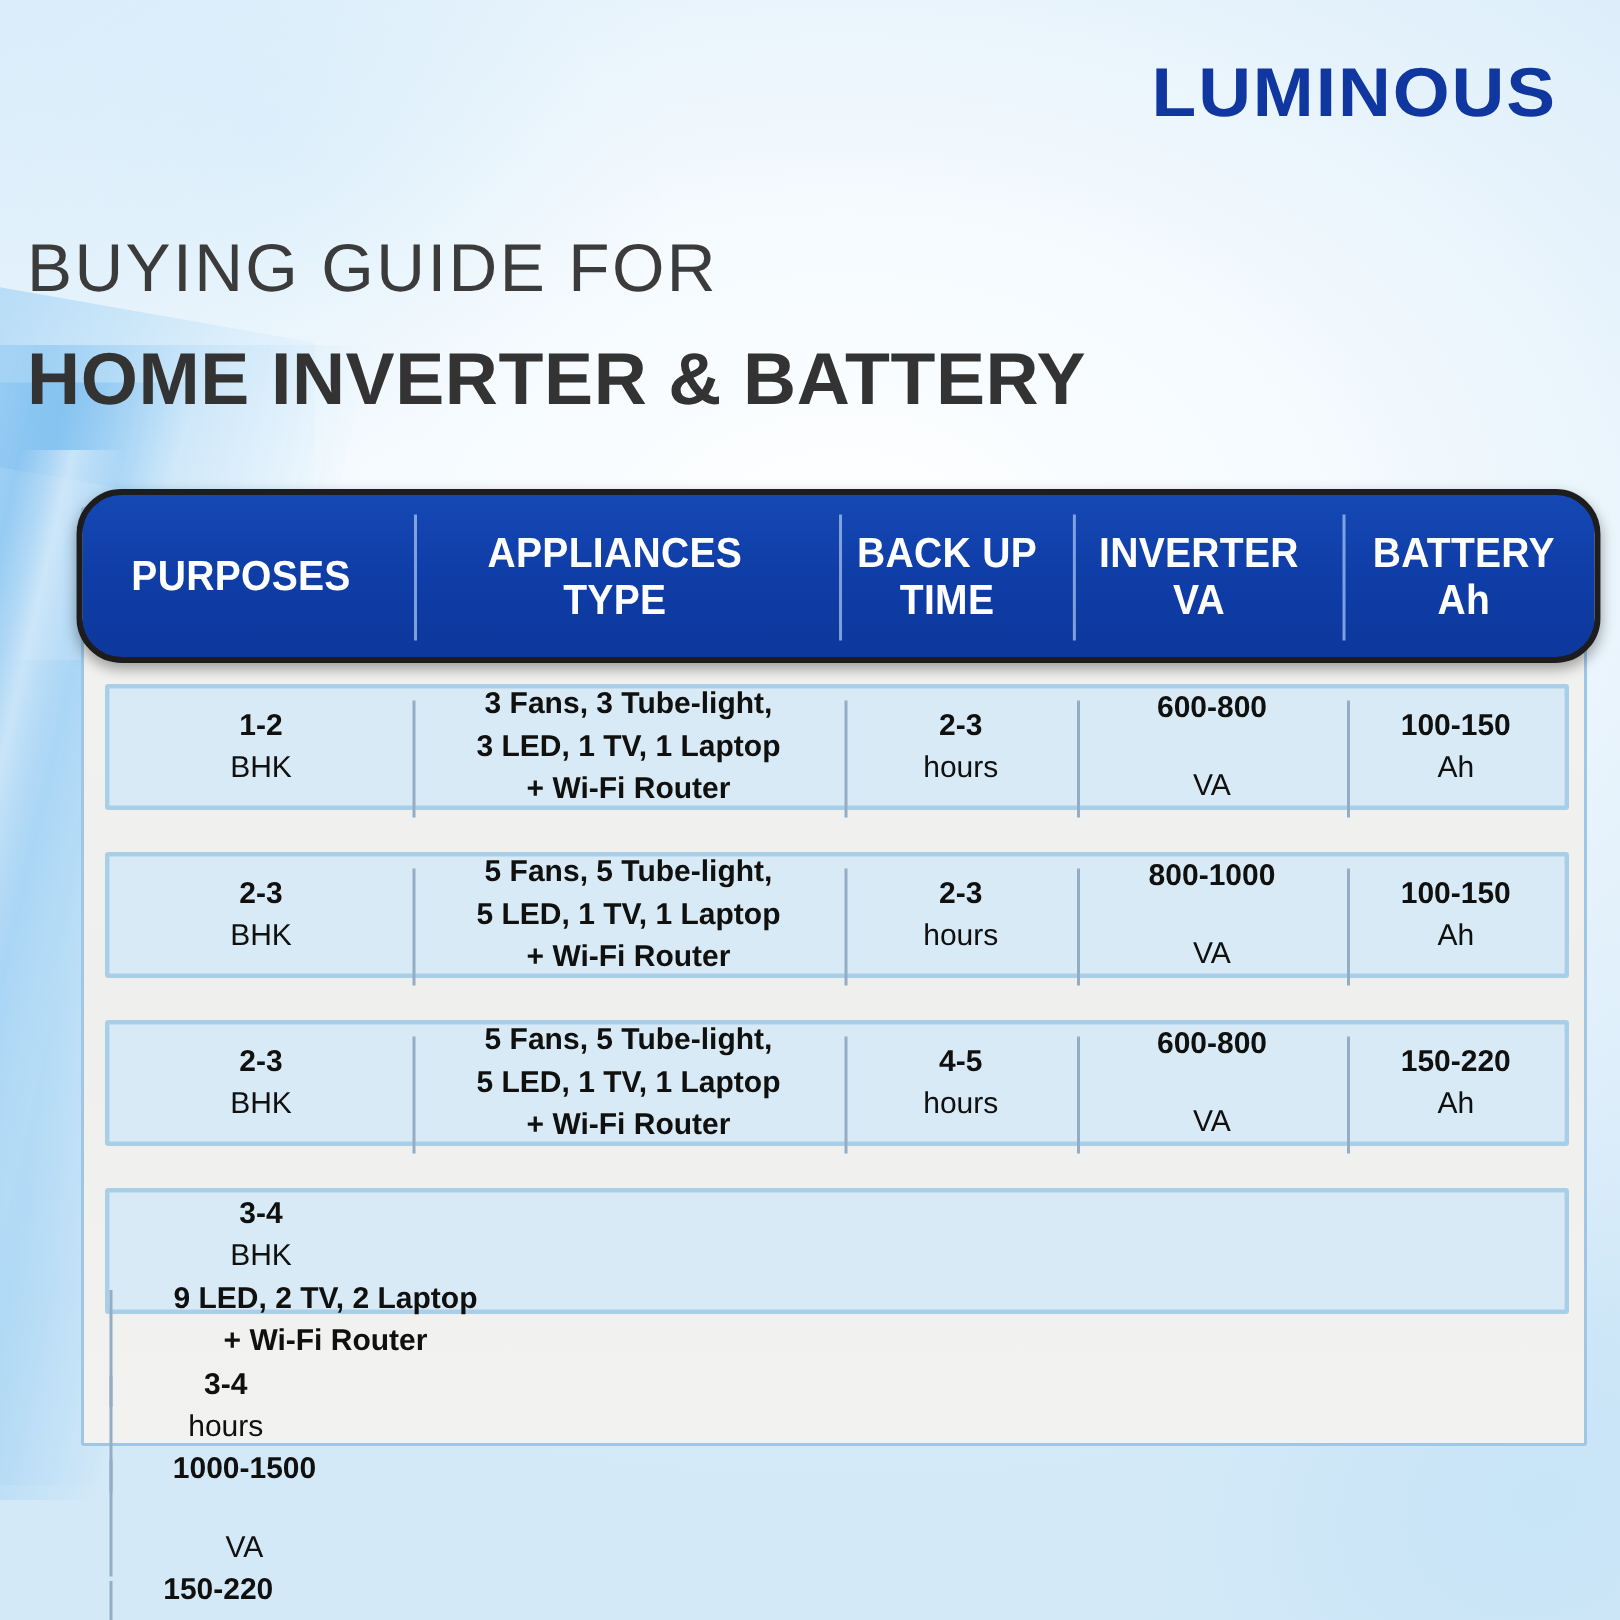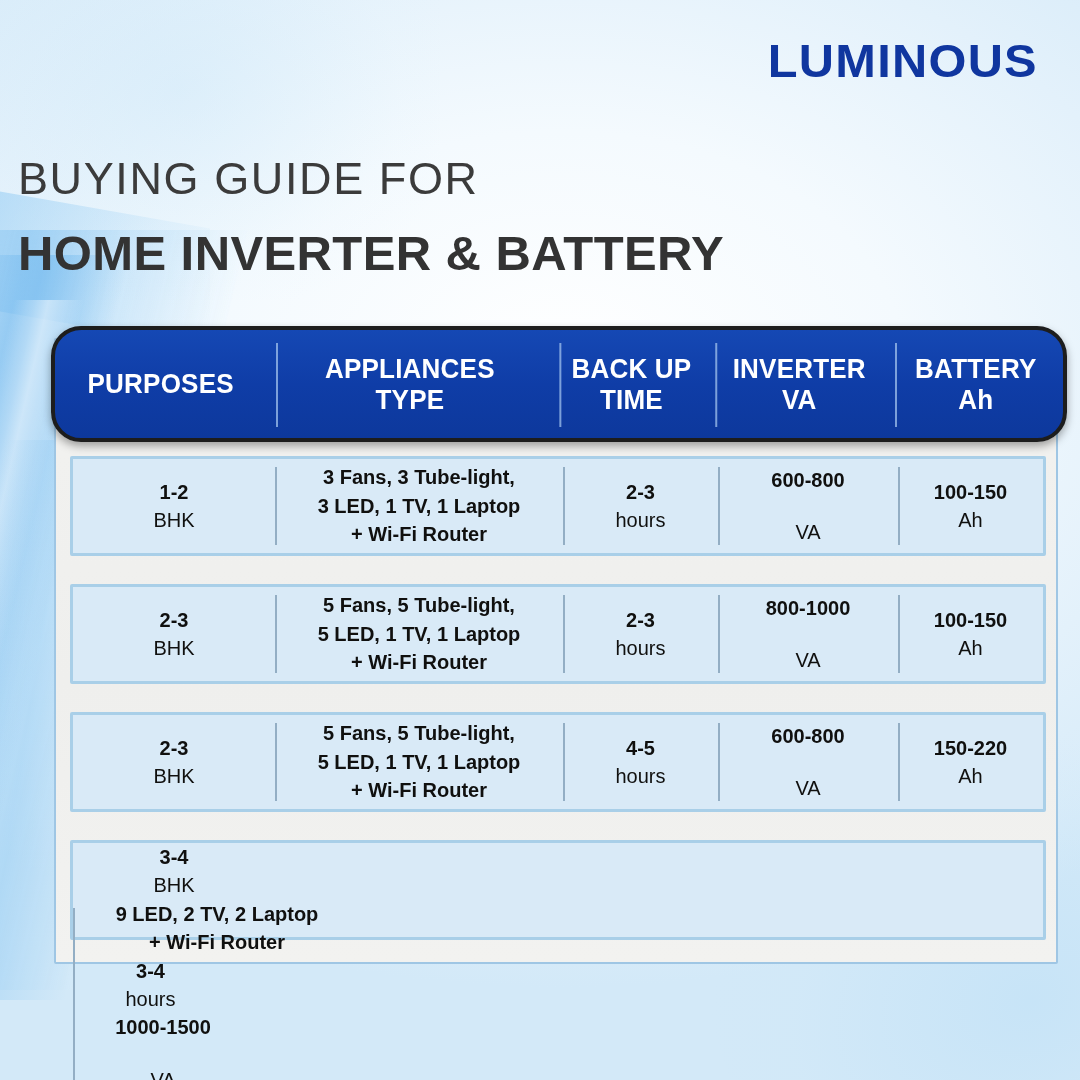--- a/index.html
+++ b/index.html
@@ -165,21 +165,21 @@
   .body-rows {
     position: absolute;
     left: 14px;
     top: 116px;
     width: 976px;
   }
 
   .data-row {
     display: flex;
     align-items: stretch;
-    height: 100px;
+    height: 84px;
     margin-bottom: 28px;
     background: #d9eaf7;
     border: 3px solid #a9cfe8;
     border-radius: 2px;
   }
   .data-row:last-child { margin-bottom: 0; flex-direction: column; }
 
   .cell {
     position: relative;
     display: flex;

